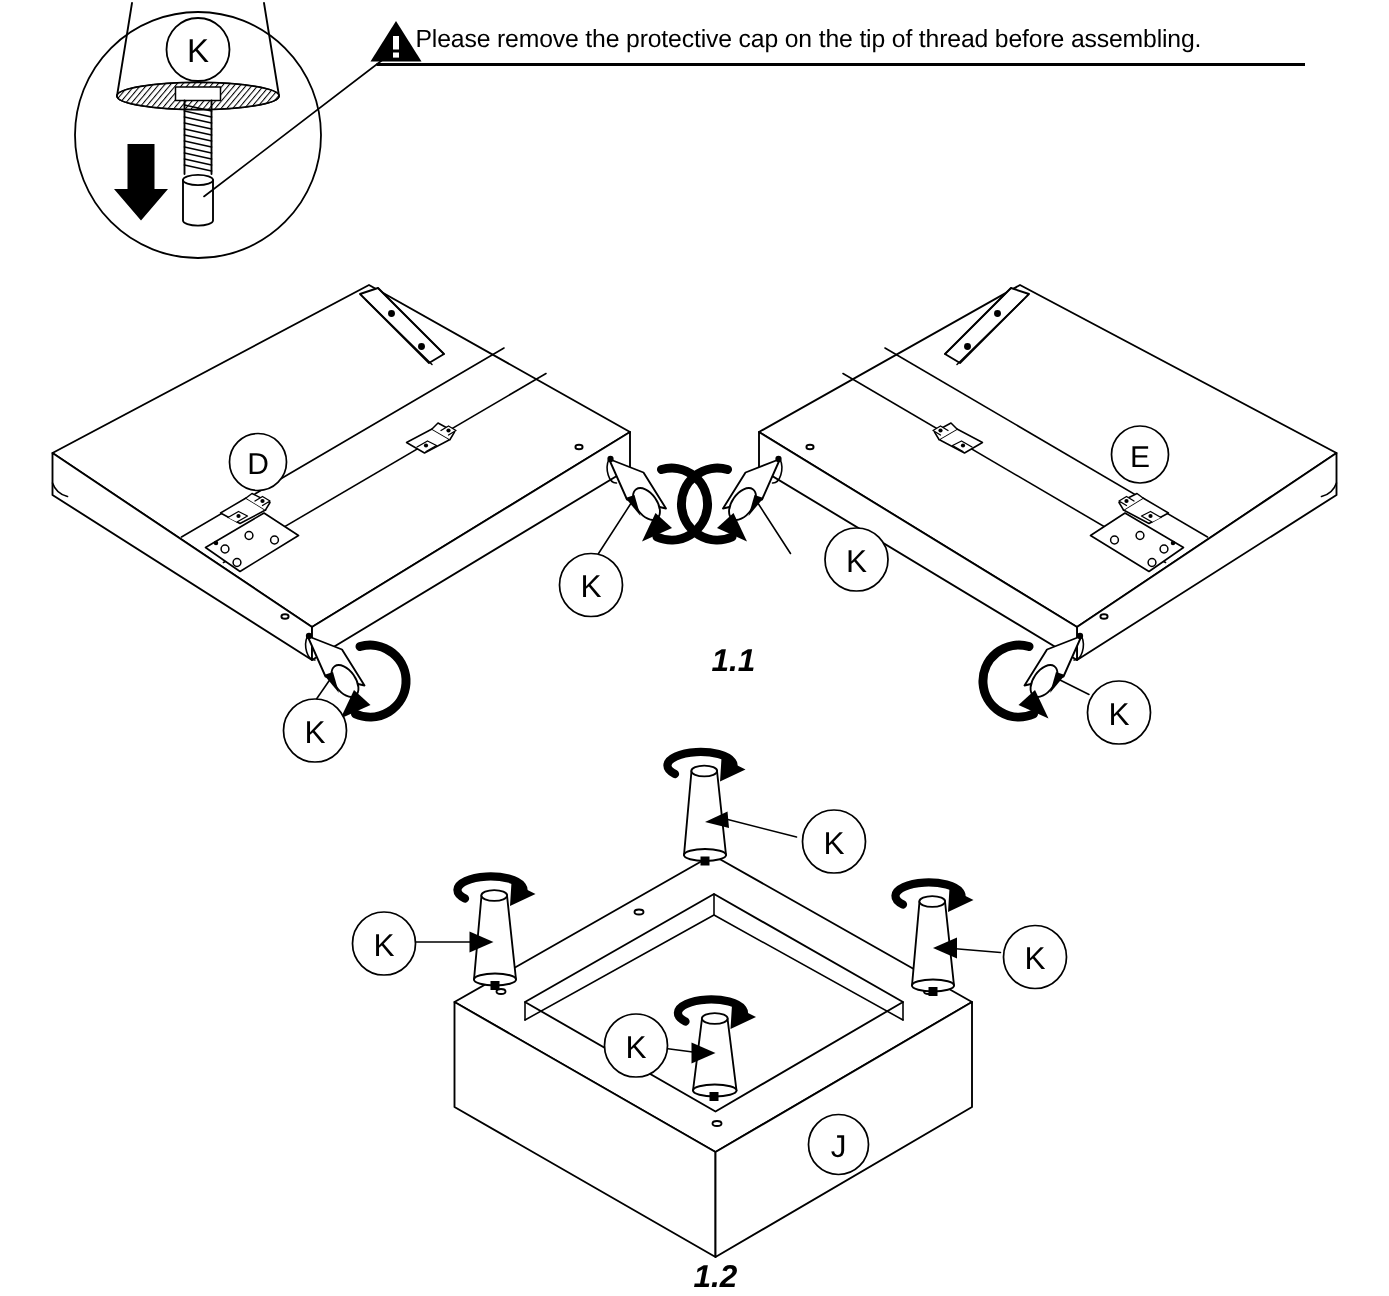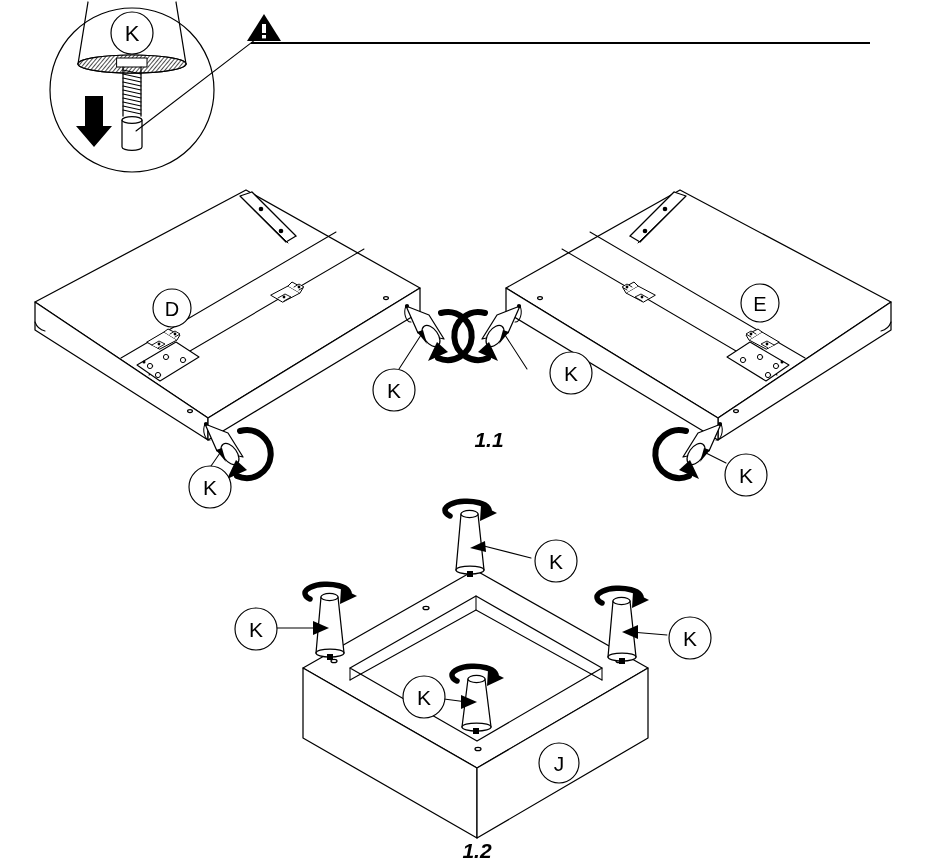--- a/index.html
+++ b/index.html
@@ -351,15 +351,16 @@
       <path d="M461,695 L477,702 L461,709 z" fill="#000" stroke="none"></path>
       <circle cx="424" cy="697" r="21" fill="#fff" stroke="#000" stroke-width="1.15"></circle>
       <text x="424" y="705" text-anchor="middle" font-size="21" font-family="Liberation Sans, sans-serif" fill="#000" stroke="none">K</text>
     </g>
 
     <text x="477" y="858" text-anchor="middle" font-size="21" font-family="Liberation Sans, sans-serif" font-weight="bold" font-style="italic" fill="#000" stroke="none">1.2</text>
 
     </g>
   </svg>
 
+  <div class="warn-text">Please remove the protective cap on the tip of thread before assembling.</div>
   <div class="warn-underline"></div>
 
 </div>
 
 </body></html>

